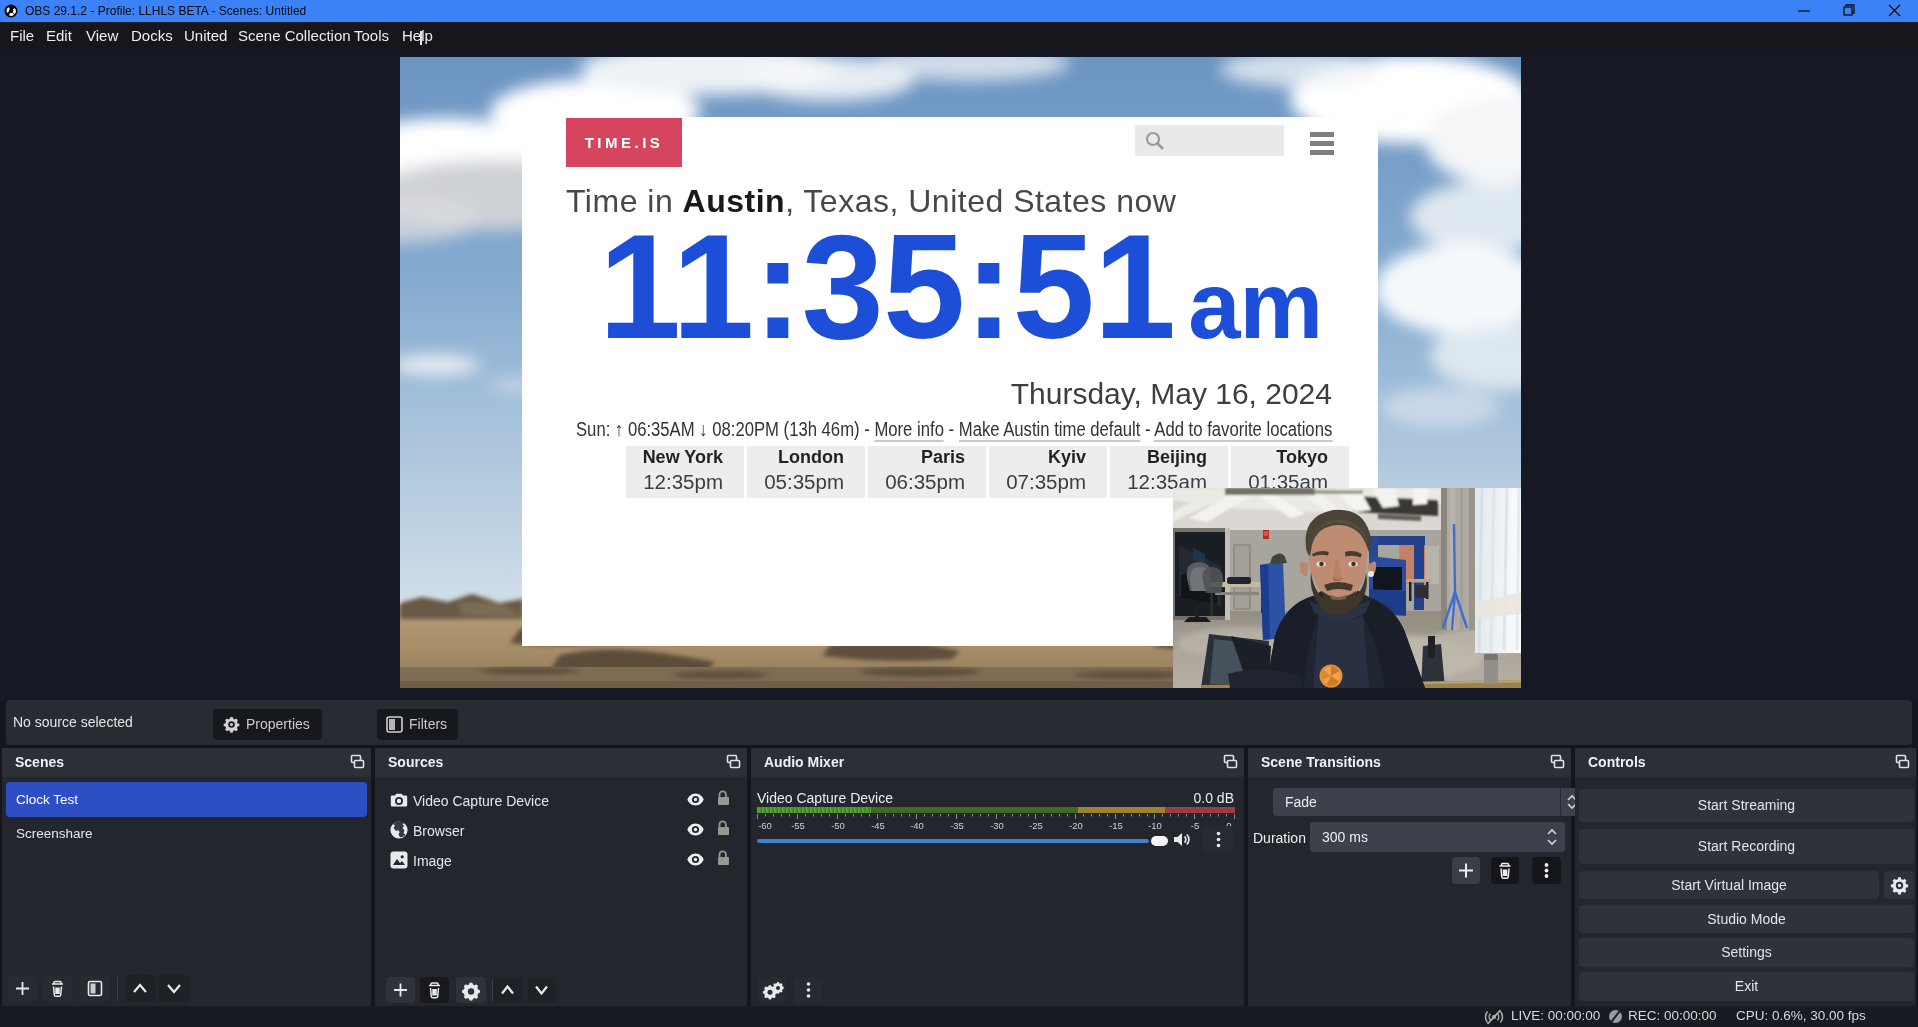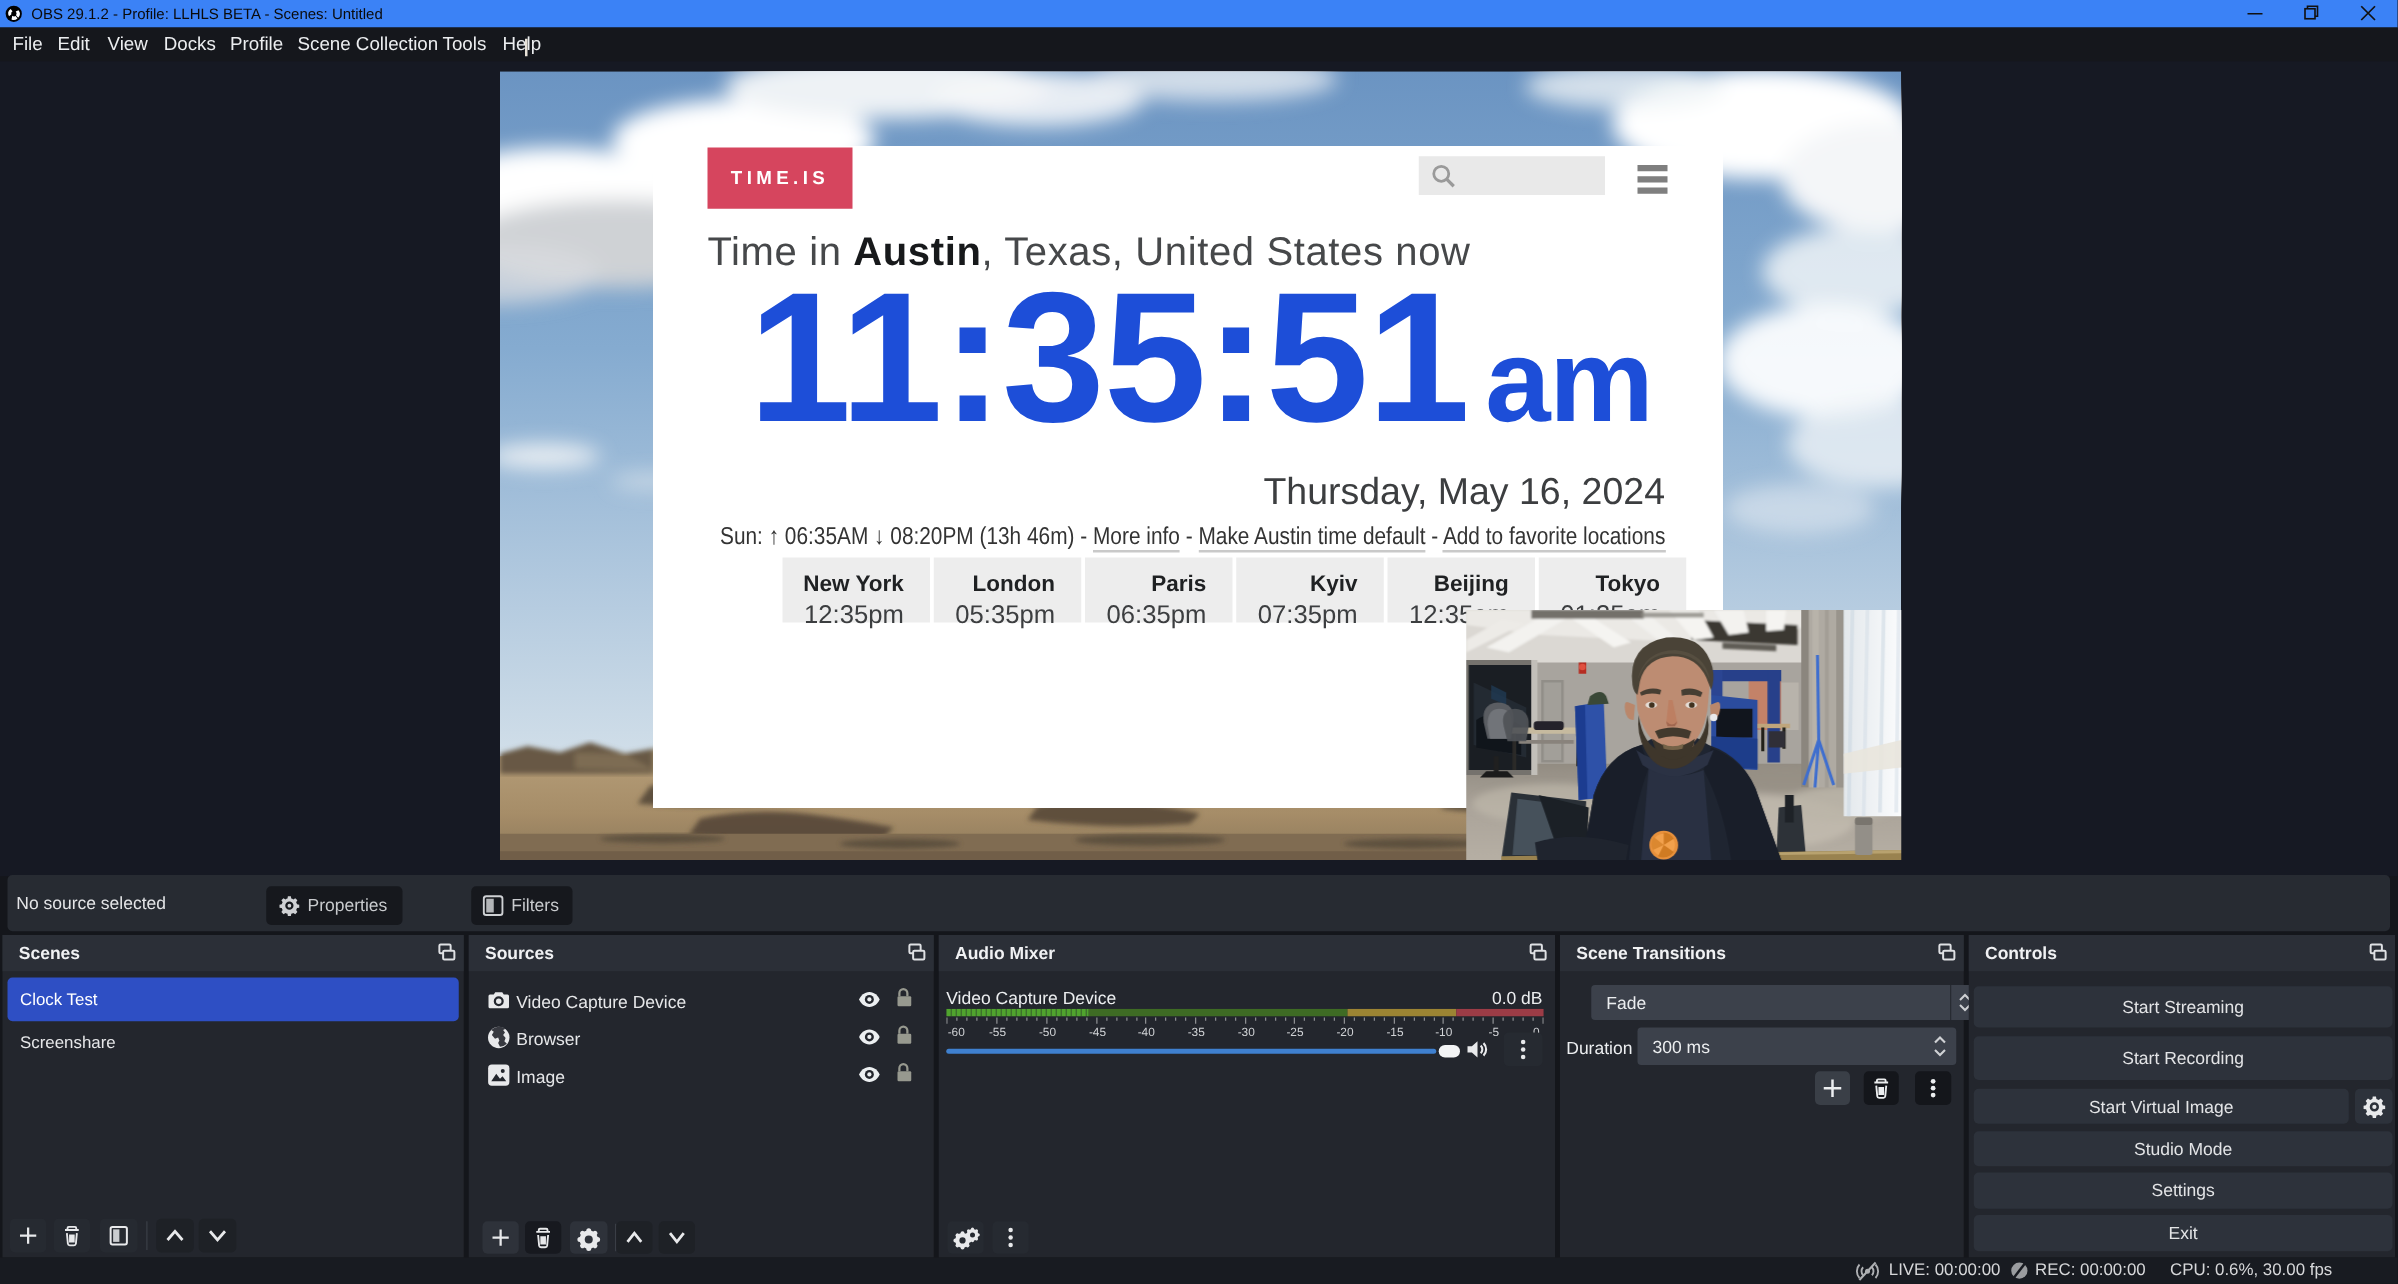--- a/index.html
+++ b/index.html
@@ -18,21 +18,21 @@
   #searchbox { position:absolute; left:613px; top:8px; width:149px; height:31px; background:#e9e9e9; }
   #burger { position:absolute; left:788px; top:15px; width:24px; height:24px; }
   .bbar { position:absolute; left:0; width:24px; height:4.5px; background:#7f7f7f; }
   #heading { position:absolute; left:44px; top:66px; font-size:32px; color:#46484a; letter-spacing:0.5px; white-space:nowrap; }
   #heading b { color:#17191b; font-weight:bold; }
   #bigtime { position:absolute; left:56px; top:96px; width:744px; text-align:right; white-space:nowrap; color:#1d4ed8; }
   #date { position:absolute; right:46px; top:260px; font-size:30px; color:#3c3e40; }
   #sunline { position:absolute; left:54px; top:301px; font-size:19.5px; color:#333; white-space:nowrap; transform:scaleX(0.855); transform-origin:left top; }
   #sunline .lnk { border-bottom:2px solid #c9c9c9; }
   .citybox { position:absolute; top:329px; width:118px; height:52px; background:#ededed; text-align:right; padding-right:21px; }
-  .cityname { font-size:18px; font-weight:bold; color:#1f2123; margin-top:11px; }
+  .cityname { font-size:18px; font-weight:bold; color:#1f2123; margin-top:1px; }
   .citytime { font-size:20.5px; color:#3c3e40; margin-top:2px; }
   
   #srcrow { position:absolute; left:6px; top:700px; width:1906px; height:45px; background:#272b32; border-radius:4px; }
   #srcrow .lbl { position:absolute; left:7px; top:14px; font-size:14px; color:#e4e5e7; }
   .btnDark { position:absolute; background:#16181d; border-radius:4px; color:#c9cbce; font-size:14px; }
   .panel { position:absolute; top:748px; height:258px; background:#23262d; }
   .phead { position:absolute; left:0; top:0; width:100%; height:29px; background:#2b2f37; }
   .phead .t { position:absolute; left:13px; top:6px; font-size:14px; font-weight:bold; color:#f0f1f3; }
   .pop { position:absolute; top:5px; width:18px; height:18px; }
   .toolbtn { position:absolute; border-radius:4px; background:#262a31; }
@@ -54,21 +54,21 @@
       <rect x="51" y="7" width="8" height="8" fill="none" stroke="#111" stroke-width="1.3"></rect>
       <path d="M53 7 V5 H61 V13 H59" fill="none" stroke="#111" stroke-width="1.3"></path>
       <path d="M96 5 L107 16 M107 5 L96 16" stroke="#111" stroke-width="1.4"></path>
     </svg>
   </div>
   <div id="menubar">
     <div class="mitem" style="left:10px">File</div>
     <div class="mitem" style="left:46px">Edit</div>
     <div class="mitem" style="left:86px">View</div>
     <div class="mitem" style="left:131px">Docks</div>
-    <div class="mitem" style="left:184px">Profile</div>
+    <div class="mitem" style="left:184px">United</div>
     <div class="mitem" style="left:238px">Scene Collection</div>
     <div class="mitem" style="left:354px">Tools</div>
     <div class="mitem" style="left:402px">Help</div>
     <div style="position:absolute;left:420px;top:9px;width:1.5px;height:14px;background:#e8e2d8;"></div>
   </div>
   <div id="mainarea"></div>
   <div id="canvas">
     <svg width="1121" height="631" viewBox="0 0 1121 631">
       <defs>
         <linearGradient id="sky" x1="0" y1="0" x2="0" y2="1">

